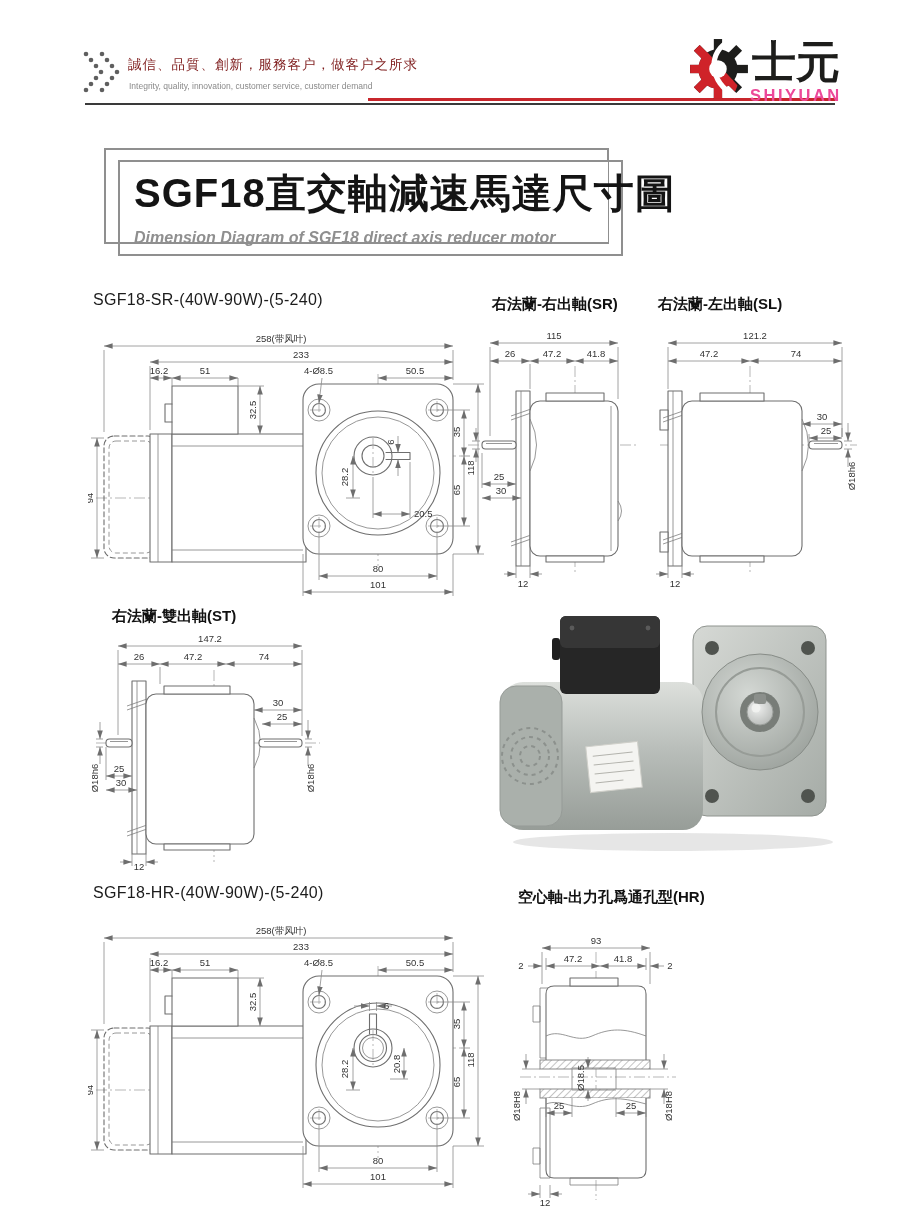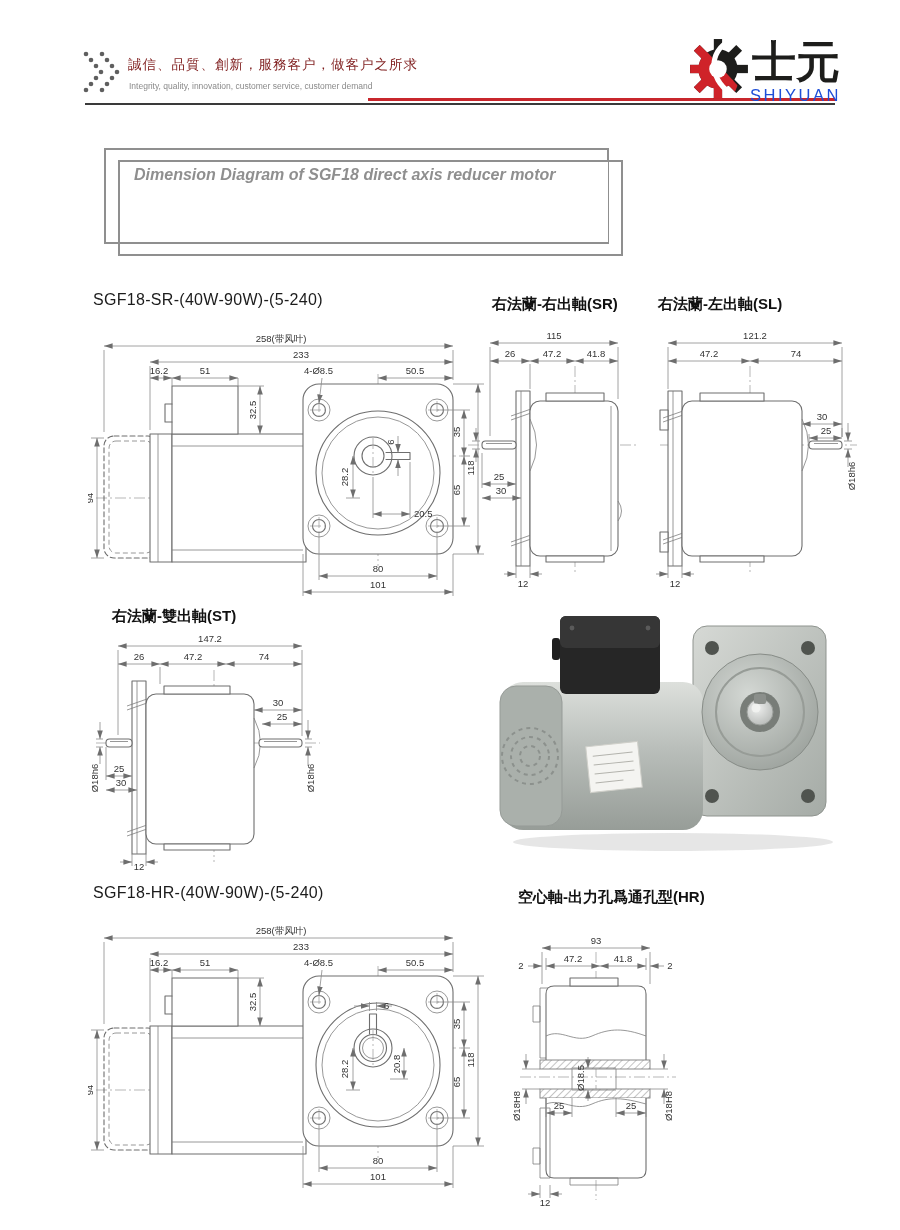--- a/index.html
+++ b/index.html
@@ -9,25 +9,25 @@
   .t{font-size:9.5px;fill:#333}
   .e{fill:none;stroke:#6e6e6e;stroke-width:1.1;stroke-linejoin:round;stroke-linecap:round}
   .ef{fill:#fff;stroke:#6e6e6e;stroke-width:1.1;stroke-linejoin:round}
   .e2{fill:none;stroke:#7d7d7d;stroke-width:0.8;stroke-linejoin:round}
   .dsh{stroke-dasharray:5 3}
   .d{fill:none;stroke:#8a8a8a;stroke-width:0.8}
   .cl{fill:none;stroke:#9a9a9a;stroke-width:0.7;stroke-dasharray:11 3 2 3}
   .slogan-zh{font-size:13.5px;color:#7f1d1d;letter-spacing:1px}
   .slogan-en{font-size:8.5px;color:#8a8a8a}
   .logo-zh{font-size:44px;font-weight:700;color:#1d1d1b;line-height:1}
-  .logo-en{font-size:16.5px;font-weight:400;color:#1d4ed8;letter-spacing:2.5px}
+  .logo-en{font-size:16.5px;font-weight:700;color:#ec4899;letter-spacing:2.5px}
   .frame{border:2px solid #8f8f8f;position:absolute;background:transparent}
   .titlebox{position:absolute;background:#fff;padding:4px 0 0 14px}
   .page-title{font-size:40px;font-weight:700;color:#141414;letter-spacing:1px;white-space:nowrap}
-  .page-sub{font-size:16px;font-weight:700;font-style:italic;color:#8f8f8f;}
+  .page-sub{font-size:16px;font-weight:700;font-style:italic;color:#8f8f8f;margin-top:8px}
   .seclabel{font-size:16px;color:#1c1c1c;letter-spacing:.3px;white-space:nowrap}
   .seclabel-zh{font-size:15px;color:#111;font-weight:700;white-space:nowrap}
   .rule-black{background:#3a3a3a}
   .rule-red{background:#c8262c}
 </style>
 </head>
 <body>
 
 <svg width="0" height="0" style="position:absolute">
   <defs>
@@ -109,20 +109,21 @@
   </g>
   <path d="M40,2 C16,12 18,44 44,56" stroke="#fff" stroke-width="5" fill="none"></path>
   <circle cx="27" cy="30" r="8.5" fill="#fff"></circle>
 </svg>
 <div class="abs logo-zh" style="left:752px;top:40px">士元</div>
 <div class="abs logo-en" style="left:750px;top:86px">SHIYUAN</div>
 
 <div class="frame" style="left:104px;top:148px;width:505px;height:96px"></div>
 <div class="frame" style="left:118px;top:160px;width:505px;height:96px"></div>
 <div class="titlebox" style="left:120px;top:162px;width:488px;height:80px">
+  <div class="page-title">SGF18直交軸減速馬達尺寸圖</div>
   <div class="page-sub">Dimension Diagram of SGF18 direct axis reducer motor</div>
 </div>
 
 <div class="abs seclabel" style="left:93px;top:291px">SGF18-SR-(40W-90W)-(5-240)</div>
 <div class="abs seclabel-zh" style="left:492px;top:295px">右法蘭-右出軸(SR)</div>
 <div class="abs seclabel-zh" style="left:658px;top:295px">右法蘭-左出軸(SL)</div>
 <div class="abs seclabel-zh" style="left:112px;top:607px">右法蘭-雙出軸(ST)</div>
 <div class="abs seclabel" style="left:93px;top:884px">SGF18-HR-(40W-90W)-(5-240)</div>
 <div class="abs seclabel-zh" style="left:518px;top:888px">空心軸-出力孔爲通孔型(HR)</div>
 

